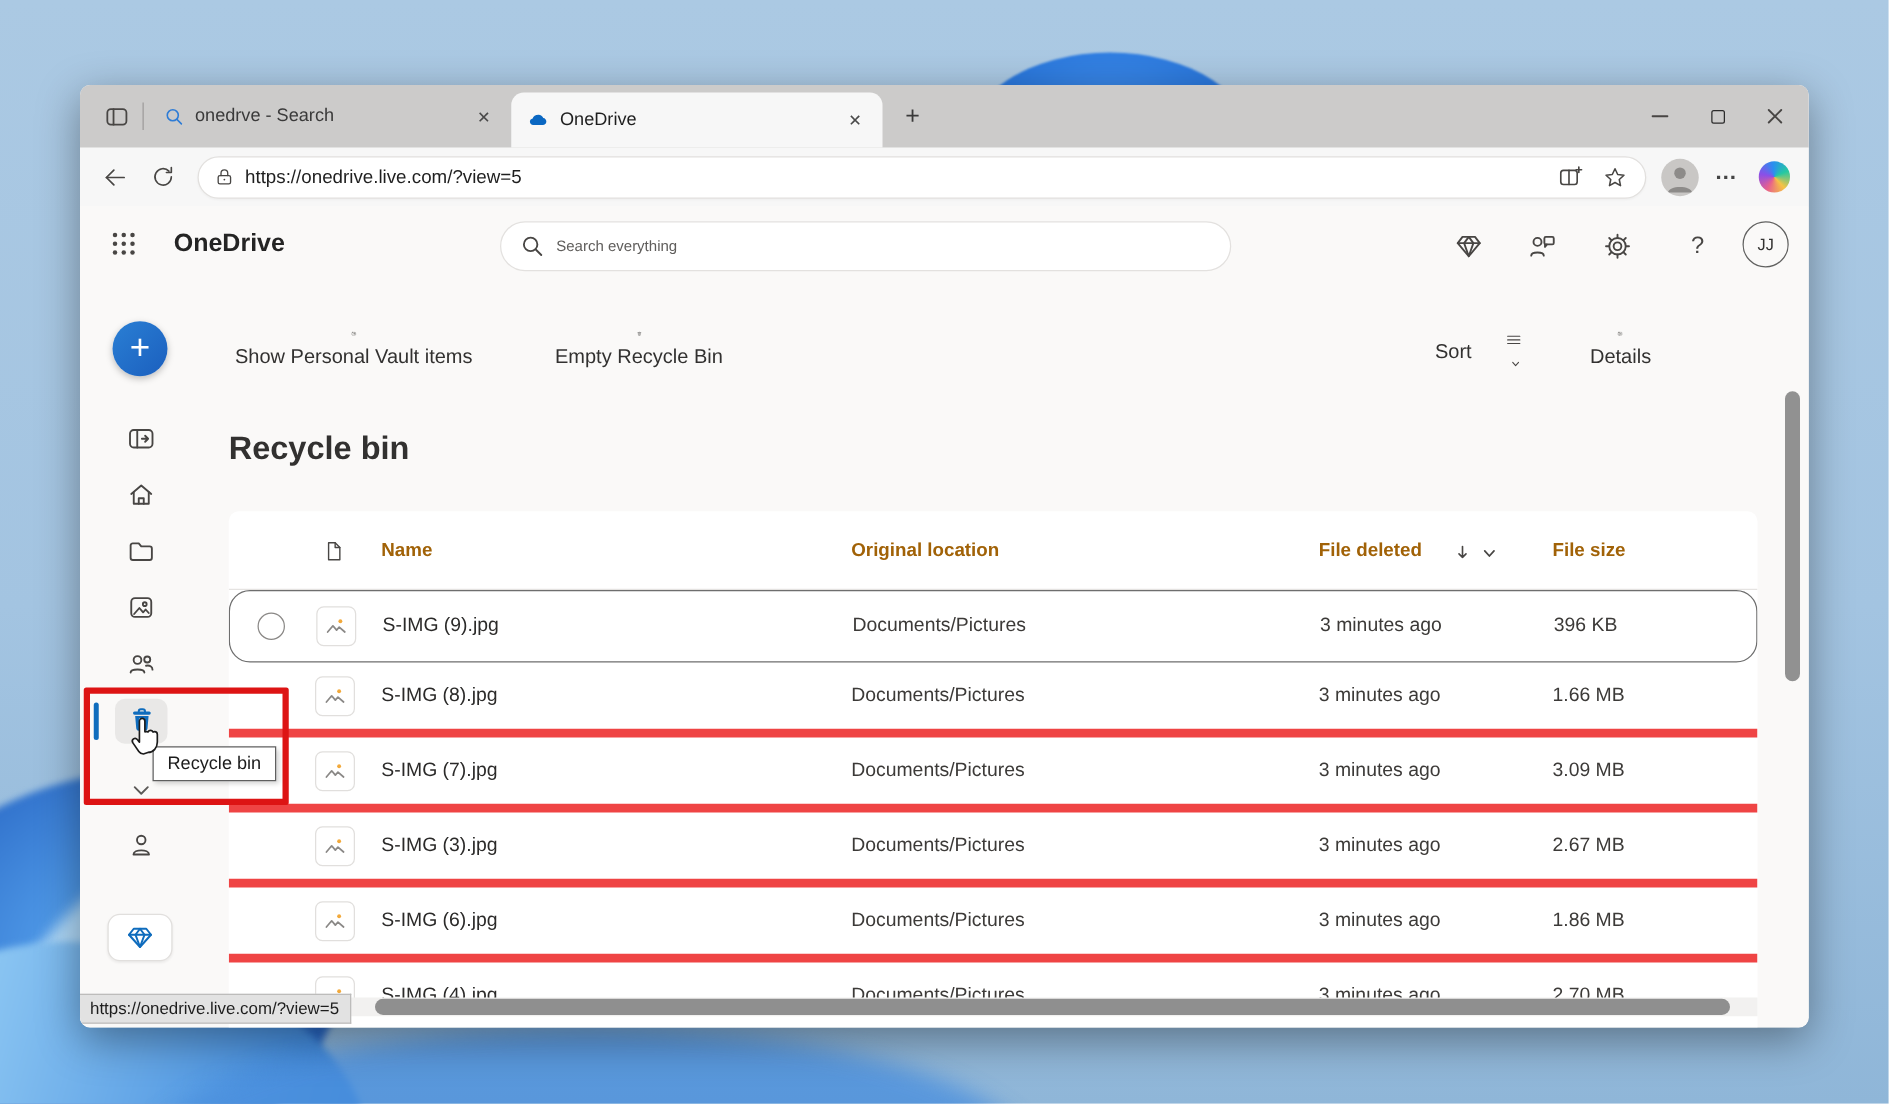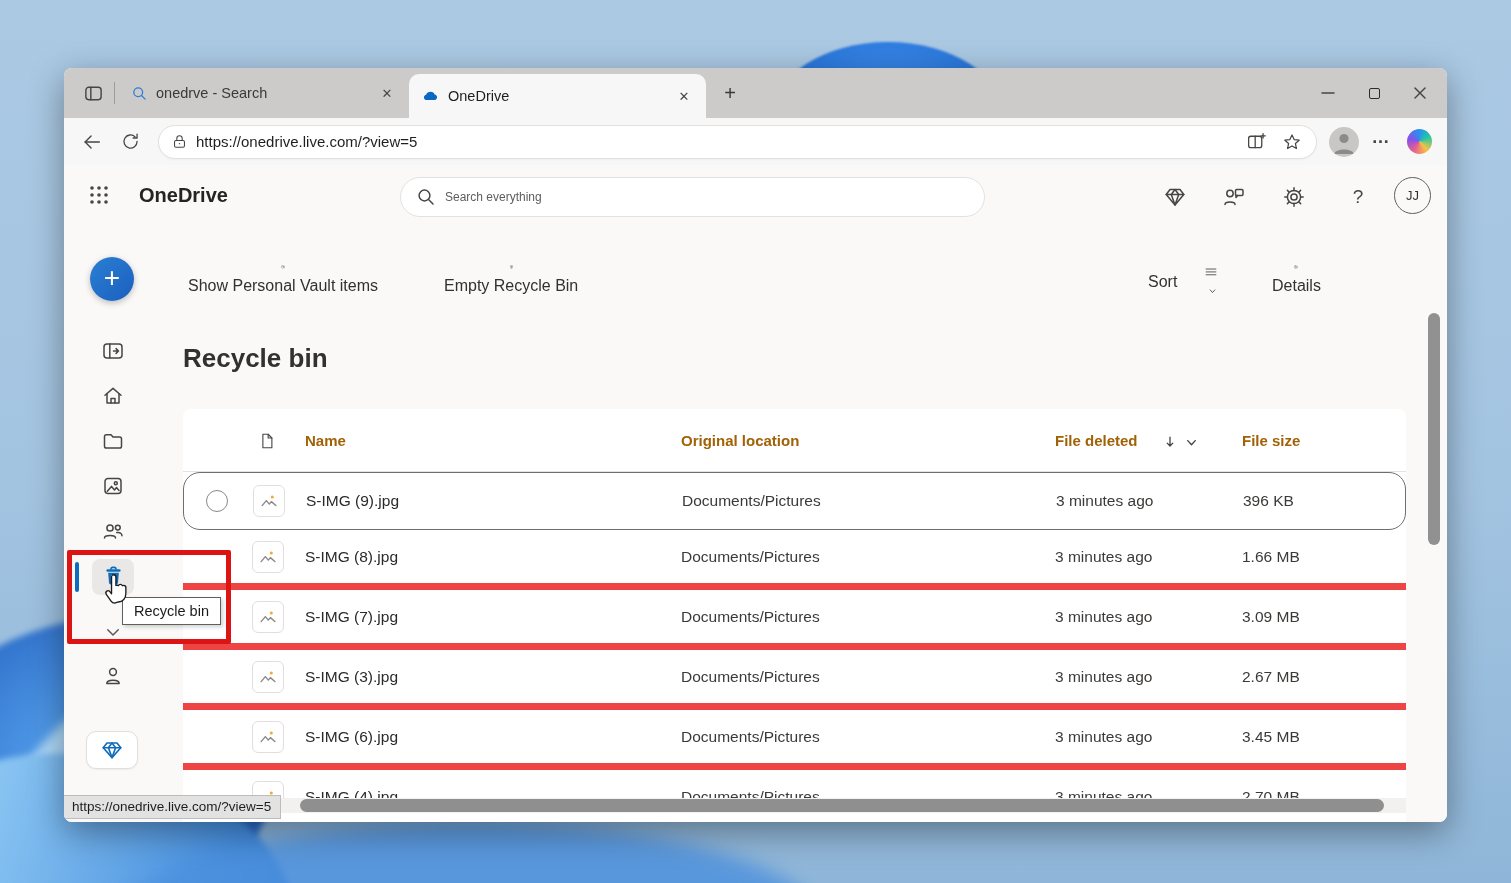--- a/index.html
+++ b/index.html
@@ -418,21 +418,21 @@
         <div class="row">
           <span class="thumb">
             <svg class="ic" width="22" height="22" viewBox="0 0 24 24">
                 <path d="M4.5 17l4.6-5.4 3.2 3.8 2.3-2.7 4.9 4.3" style="stroke:#8a8886"></path>
                 <circle cx="15.6" cy="7.6" r="1.7" style="fill:#f2a93b;stroke:none"></circle>
               </svg>
           </span>
           <span class="cell c-name">S-IMG (6).jpg</span>
           <span class="cell c-loc">Documents/Pictures</span>
           <span class="cell c-date">3 minutes ago</span>
-          <span class="cell c-size">3.45 MB</span>
+          <span class="cell c-size">1.86 MB</span>
         </div>
 
         <div class="row">
           <span class="thumb">
             <svg class="ic" width="22" height="22" viewBox="0 0 24 24">
                 <path d="M4.5 17l4.6-5.4 3.2 3.8 2.3-2.7 4.9 4.3" style="stroke:#8a8886"></path>
                 <circle cx="15.6" cy="7.6" r="1.7" style="fill:#f2a93b;stroke:none"></circle>
               </svg>
           </span>
           <span class="cell c-name">S-IMG (4).jpg</span>

